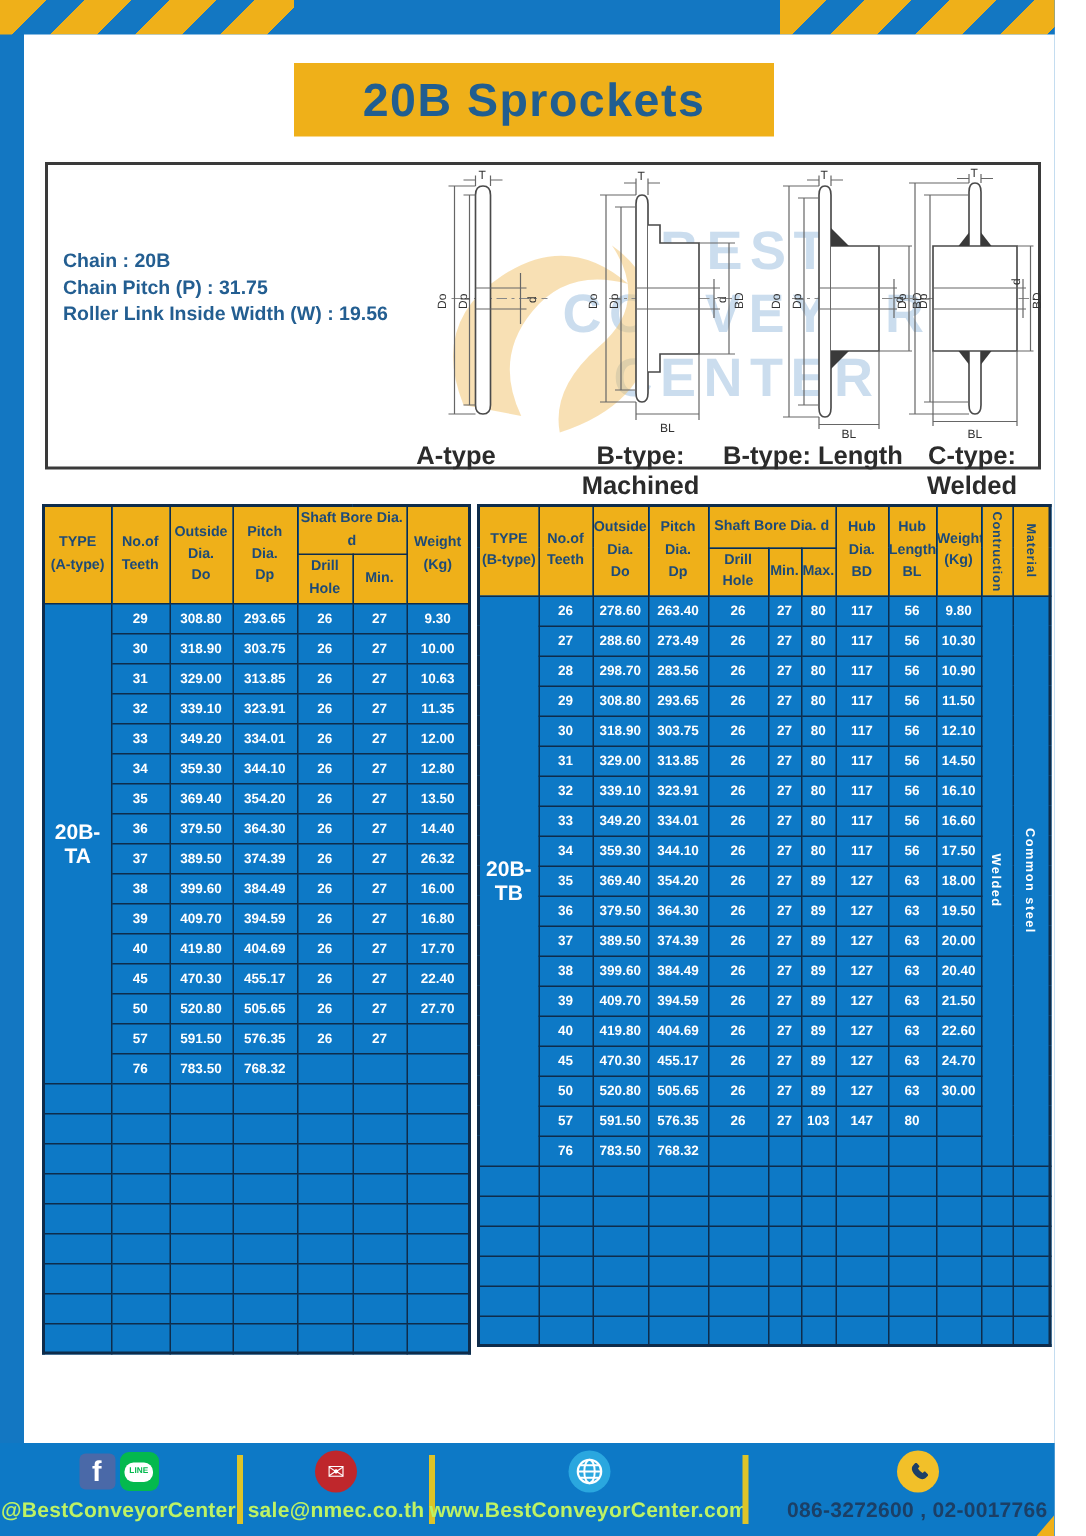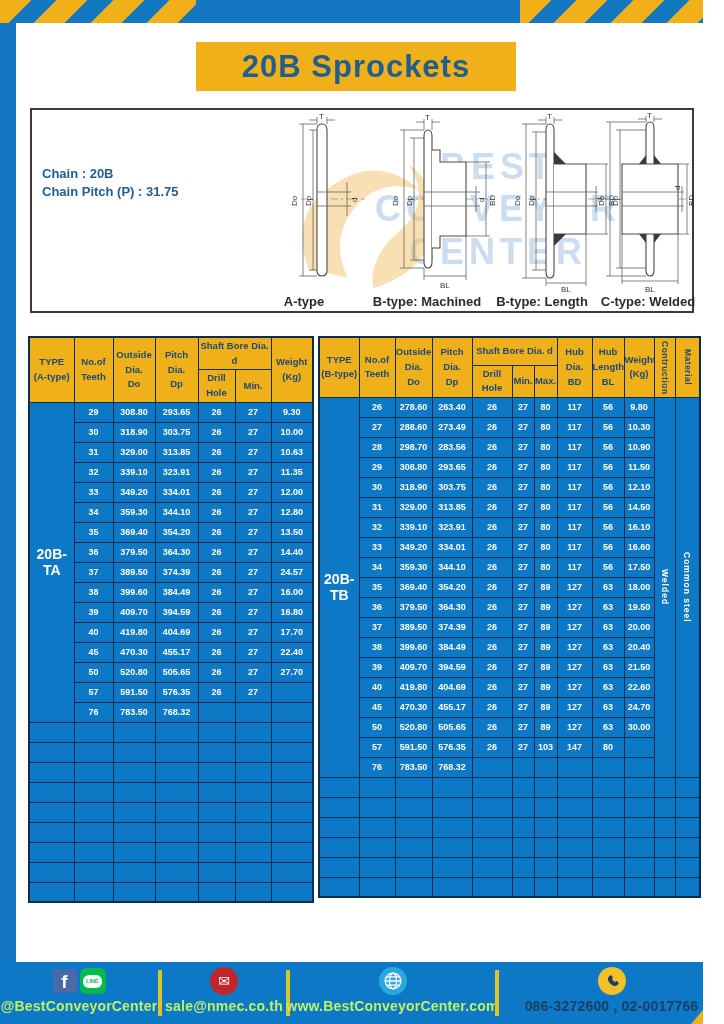--- a/index.html
+++ b/index.html
@@ -18,21 +18,21 @@
   .title-box{position:absolute;left:196px;top:42px;width:320px;height:49px;background:#efb019;
     display:flex;align-items:center;justify-content:center;font-size:31px;font-weight:bold;color:#215e90;letter-spacing:1px;}
 
   
   .diagram-box{position:absolute;left:30px;top:108px;width:664px;height:205px;background:#fff;border:2px solid #3a3a3a;box-sizing:border-box;}
   .watermark{position:absolute;left:298px;top:36px;width:336px;text-align:center;font-size:36px;font-weight:bold;
     letter-spacing:5px;color:rgba(130,175,215,0.42);line-height:1.18;white-space:pre-line;}
   .logo-mark{position:absolute;left:232px;top:28px;width:200px;height:165px;opacity:.5;}
   .specs{position:absolute;left:10px;top:55px;font-size:13px;font-weight:bold;color:#235e91;line-height:17.5px;}
   .dsvg{position:absolute;top:2px;}
-  .dcap{position:absolute;top:184px;width:120px;text-align:center;font-size:13px;color:#2b2b2b;font-weight:bold;}
+  .dcap{position:absolute;top:184px;width:120px;text-align:center;font-size:17px;color:#2b2b2b;font-weight:bold;}
   .dim{stroke:#666;stroke-width:0.8;fill:none;}
   .part{stroke:#4a4a4a;stroke-width:1.1;fill:#fff;}
   .cline{stroke:#888;stroke-width:0.7;fill:none;stroke-dasharray:7 3 2 3;}
   .dtext{font-size:8px;fill:#333;font-family:"Liberation Sans",sans-serif;}
   .weld{fill:#3a3a3a;stroke:none;}
 
   
   .tbl{position:absolute;border-collapse:collapse;table-layout:fixed;background:#0d79c6;border:2.5px solid #0e2c4b;}
   .tbl th,.tbl td{border:1.5px solid #0e2c4b;overflow:hidden;}
   .tbl th{background:#efb019;color:#1d4a77;font-size:9.5px;font-weight:bold;white-space:pre-line;line-height:1.55;padding:1px 0;text-align:center;}
@@ -84,20 +84,21 @@
 CONVEYOR
 CENTER</div>
     <svg class="logo-mark" viewBox="0 0 100 90">
       <path d="M20 72 Q8 42 34 25 Q58 9 80 28 Q58 22 45 38 Q31 55 41 76 Z" fill="#f2c36b"></path>
       <path d="M55 82 Q86 72 89 46 Q91 26 74 14 Q88 35 69 51 Q52 66 55 82 Z" fill="#f2c36b"></path>
     </svg>
 
     <div class="specs">
       <div>Chain : 20B</div>
       <div>Chain Pitch (P) : 31.75</div>
+      <div>Roller Link Inside Width (W) : 19.56</div>
     </div>
 
     <svg class="dsvg" style="left:233px" width="110" height="182" viewBox="0 0 110 182">
       <path class="cline" d="M36 87 H100"></path>
       <path class="part" d="M52 18 Q52 12 57 12 Q62 12 62 18 L62 158 Q62 164 57 164 Q52 164 52 158 Z"></path>
       <path class="dim" d="M52 80 H62 M52 94 H62"></path>
       <path class="dim" d="M52 12 V5 M62 12 V5 M44 8 H52 M62 8 H70"></path>
       <text class="dtext" x="54" y="7">T</text>
       <path class="dim" d="M52 12 H34 M52 164 H34 M38 12 V164"></path>
       <text class="dtext" transform="translate(32 94) rotate(-90)">Do</text>
@@ -271,21 +272,21 @@
           <td>26</td>
           <td>27</td>
           <td>14.40</td>
         </tr>
         <tr>
           <td>37</td>
           <td>389.50</td>
           <td>374.39</td>
           <td>26</td>
           <td>27</td>
-          <td>24.57</td>
+          <td>26.32</td>
         </tr>
         <tr>
           <td>38</td>
           <td>399.60</td>
           <td>384.49</td>
           <td>26</td>
           <td>27</td>
           <td>16.00</td>
         </tr>
         <tr>

